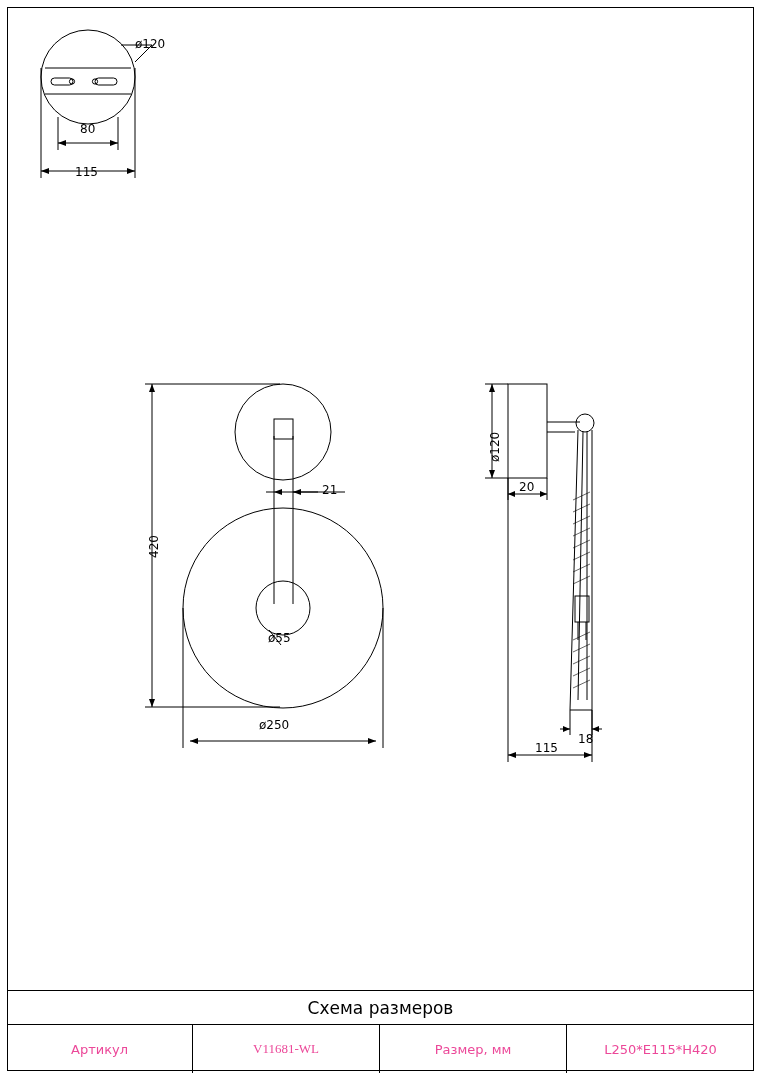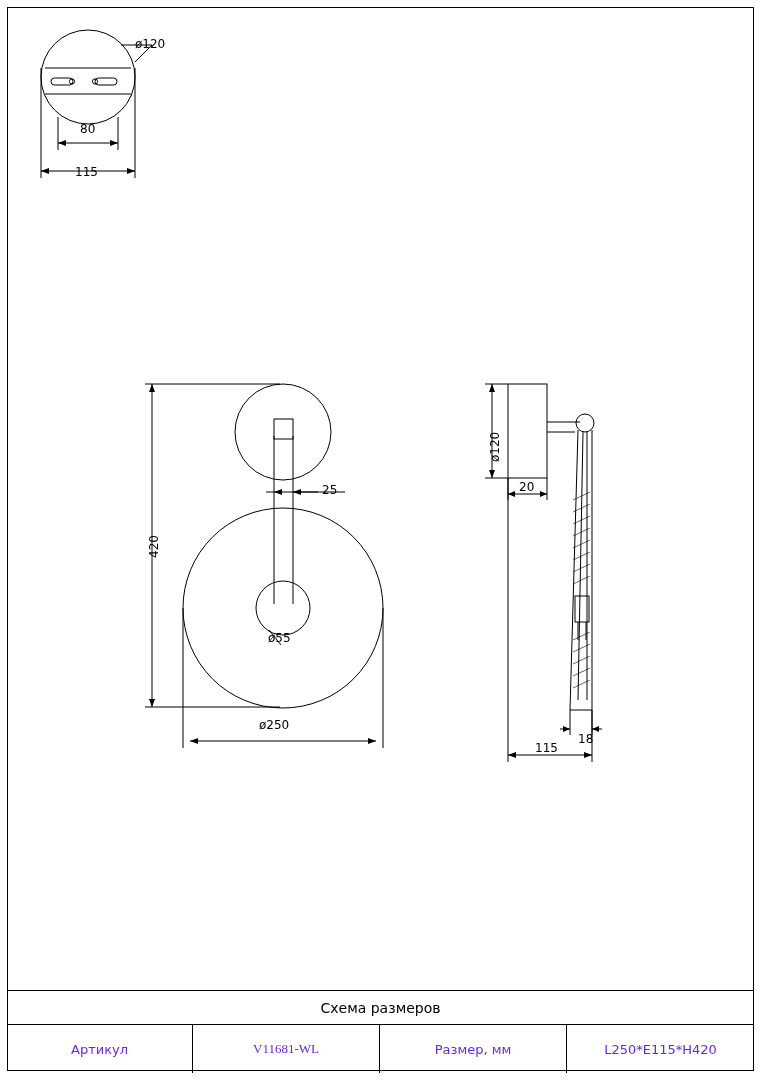--- a/index.html
+++ b/index.html
@@ -53,34 +53,34 @@
     width: 747px;
     box-sizing: border-box;
   }
   .tb-title {
     height: 33px;
     border-top: 1px solid #000;
     border-bottom: 1px solid #000;
     display: flex;
     align-items: center;
     justify-content: center;
-    font-size: 14px;
+    font-size: 17px;
     color: #000;
   }
   .tb-row {
     height: 48px;
     display: flex;
     align-items: stretch;
   }
   .tb-cell {
     display: flex;
     align-items: center;
     justify-content: center;
     font-size: 13px;
-    color: #6d28d9;
+    color: #ec4899;
     border-right: 1px solid #000;
     box-sizing: border-box;
   }
   .tb-cell:last-child { border-right: none; }
   .c1 { width: 186px; }
   .c2 { width: 187px; font-family: Liberation Serif, serif; }
   .c3 { width: 187px; }
   .c4 { flex: 1; }
 </style>
 </head>
@@ -236,21 +236,21 @@
       </g>
 
     </g>
   </svg>
 
   <div class="lbl" style="left:135px; top:38px;">ø120</div>
   <div class="lbl" style="left:80px; top:123px;">80</div>
   <div class="lbl" style="left:75px; top:166px;">115</div>
 
   <div class="lbl rot" style="left:148px; top:558px;">420</div>
-  <div class="lbl" style="left:322px; top:484px;">25</div>
+  <div class="lbl" style="left:322px; top:484px;">21</div>
   <div class="lbl" style="left:268px; top:632px;">ø55</div>
   <div class="lbl" style="left:259px; top:719px;">ø250</div>
 
   <div class="lbl rot" style="left:489px; top:462px;">ø120</div>
   <div class="lbl" style="left:519px; top:481px;">20</div>
   <div class="lbl" style="left:578px; top:733px;">18</div>
   <div class="lbl" style="left:535px; top:742px;">115</div>
 
   <div class="titleblock">
     <div class="tb-title">Схема размеров</div>

